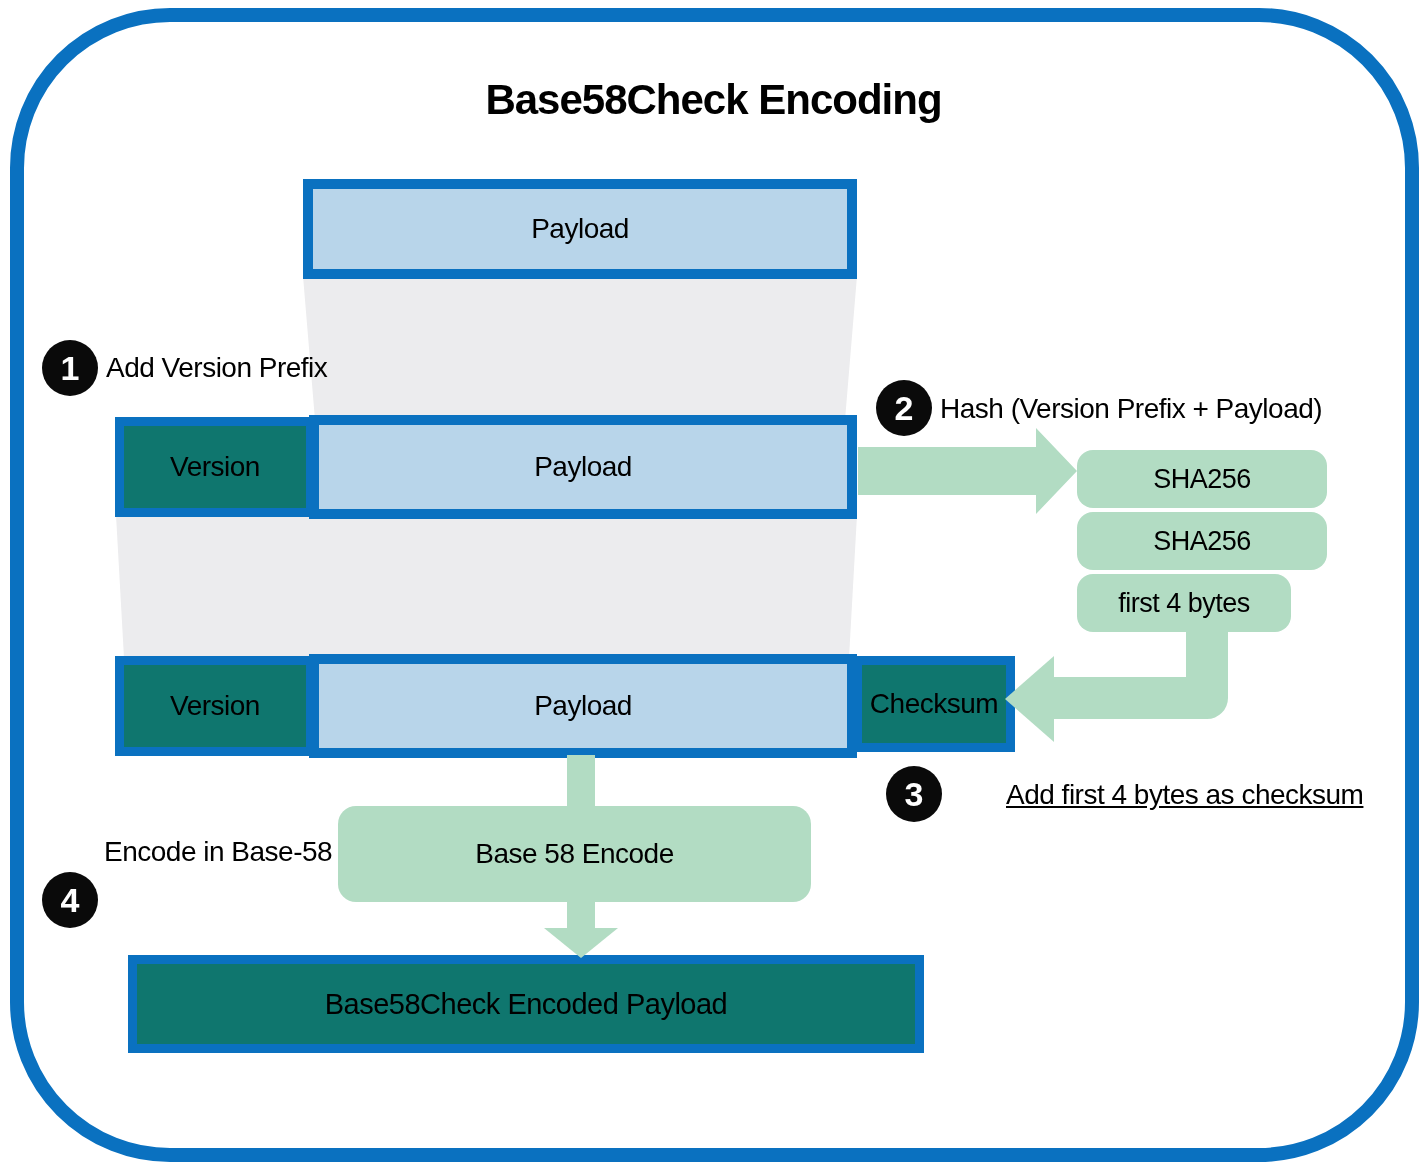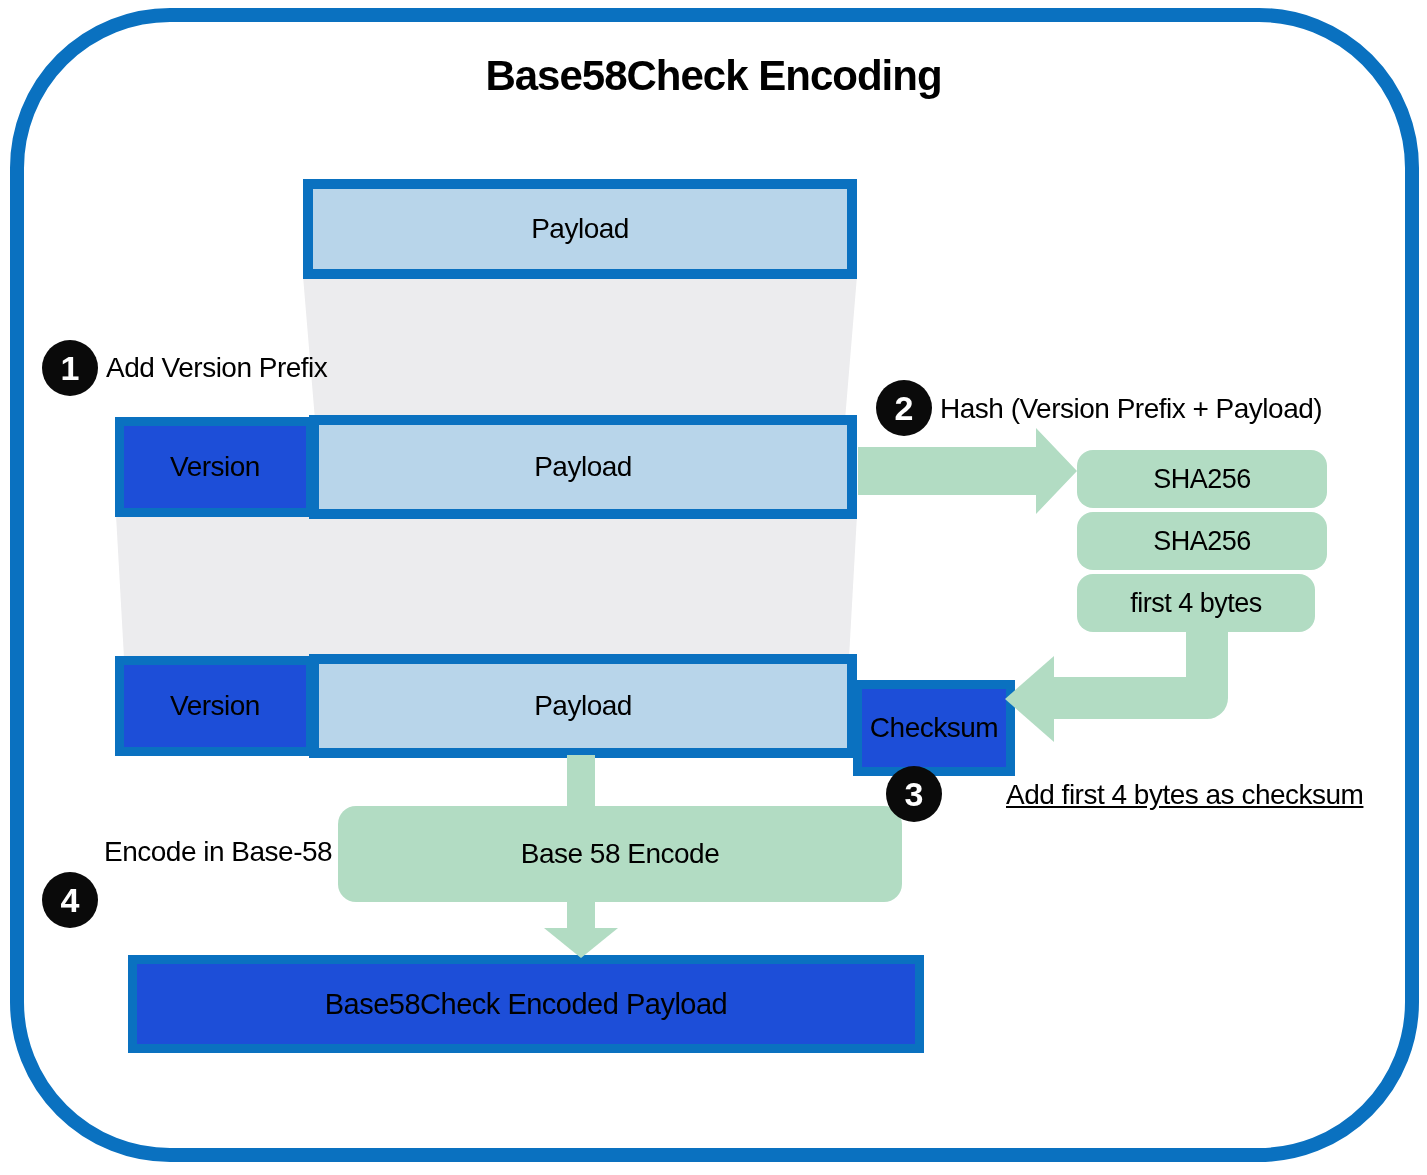--- a/index.html
+++ b/index.html
@@ -5,29 +5,29 @@
   html,body{margin:0;padding:0;background:#ffffff;}
   .canvas{
     position:relative;width:1427px;height:1175px;background:#ffffff;overflow:hidden;
     font-family:"Liberation Sans", sans-serif;color:#000;
   }
   .frame{
     position:absolute;left:10px;top:8px;width:1409px;height:1154px;
     border:14px solid #0a71c0;border-radius:160px;box-sizing:border-box;background:transparent;
   }
   .title{
-    position:absolute;top:52px;left:0;width:100%;text-align:center;
+    position:absolute;top:76px;left:0;width:100%;text-align:center;
     font-size:42px;font-weight:bold;letter-spacing:-1px;
   }
   .box{
     position:absolute;box-sizing:border-box;display:flex;align-items:center;justify-content:center;
     font-size:28px;letter-spacing:-0.5px;z-index:3;
   }
   .b-blue{border:10px solid #0a71c0;background:#b8d5ea;}
-  .b-white{border:9px solid #0a71c0;background:#1d4ed8;}
+  .b-white{border:9px solid #0a71c0;background:#0f766e;}
   .green-box{
     position:absolute;background:#b2dcc3;border-radius:16px;z-index:3;
     display:flex;align-items:center;justify-content:center;font-size:27px;letter-spacing:-0.5px;
   }
   .badge{
     position:absolute;width:56px;height:56px;border-radius:50%;background:#0a0a0a;color:#fff;
     display:flex;align-items:center;justify-content:center;font-size:34px;font-weight:bold;z-index:5;
   }
   .step-label{
     position:absolute;font-size:28px;letter-spacing:-0.5px;white-space:nowrap;z-index:5;
@@ -56,38 +56,38 @@
   <div class="box b-white" style="left:115px;top:417px;width:200px;height:100px;">
     <span>Version</span>
   </div>
   <div class="box b-blue" style="left:309px;top:415px;width:548px;height:104px;">
     <span>Payload</span>
   </div>
 
   <div class="box b-white" style="left:115px;top:656px;width:200px;height:100px;">
     <span>Version</span>
   </div>
-  <div class="box b-white" style="left:853px;top:656px;width:162px;height:96px;margin-top:24px;">
+  <div class="box b-white" style="left:853px;top:656px;width:162px;height:96px;">
     <span>Checksum</span>
   </div>
   <div class="box b-blue" style="left:309px;top:654px;width:548px;height:104px;">
     <span>Payload</span>
   </div>
 
   <div class="green-box" style="left:1077px;top:450px;width:250px;height:58px;">
     <span>SHA256</span>
   </div>
   <div class="green-box" style="left:1077px;top:512px;width:250px;height:58px;">
     <span>SHA256</span>
   </div>
-  <div class="green-box" style="left:1077px;top:574px;width:238px;height:58px;">
+  <div class="green-box" style="left:1077px;top:574px;width:214px;height:58px;">
     <span>first 4 bytes</span>
   </div>
 
-  <div class="green-box" style="left:338px;top:806px;width:564px;height:96px;border-radius:18px;font-size:28px;">
+  <div class="green-box" style="left:338px;top:806px;width:473px;height:96px;border-radius:18px;font-size:28px;">
     <span>Base 58 Encode</span>
   </div>
 
   <div class="box b-white" style="left:128px;top:955px;width:796px;height:98px;font-size:29px;">
     <span>Base58Check Encoded Payload</span>
   </div>
 
   <svg class="layer front" width="1427" height="1175" viewBox="0 0 1427 1175">
 
     <polygon points="858,447 1036,447 1036,428 1077,471 1036,514 1036,495 858,495" fill="#b2dcc3"></polygon>

